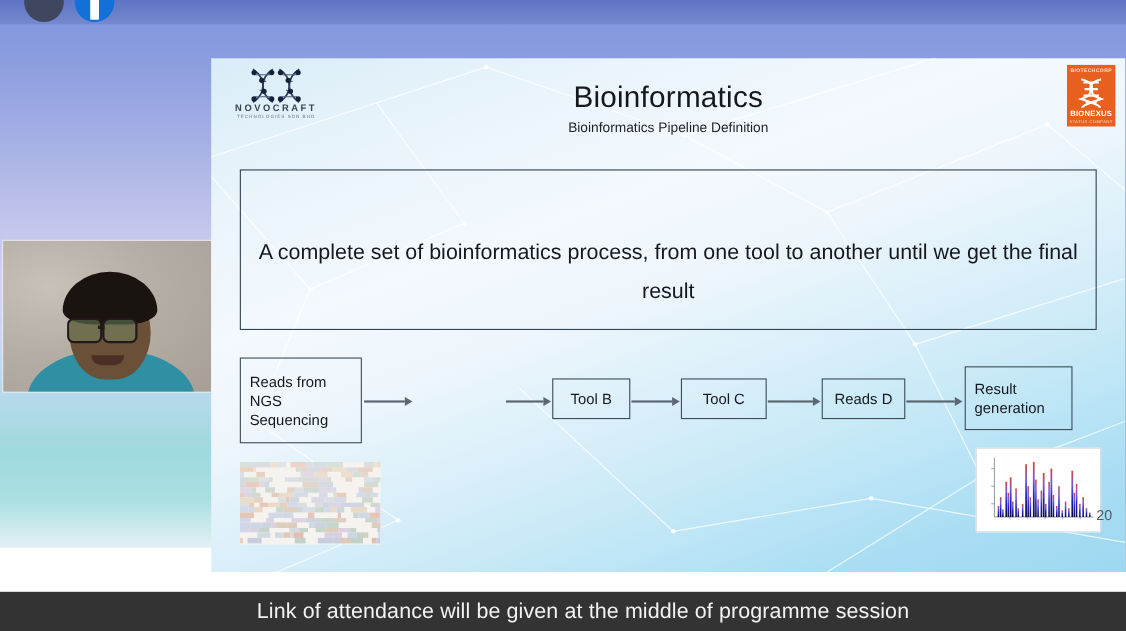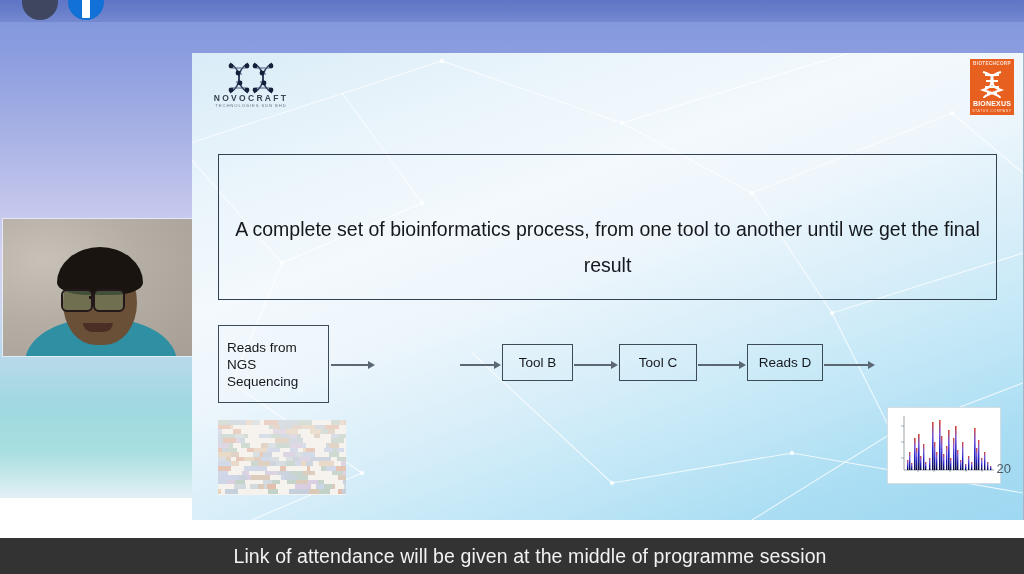--- a/index.html
+++ b/index.html
@@ -529,20 +529,22 @@
             <line x1="15" y1="5" x2="29" y2="5"></line>
             <line x1="16" y1="11" x2="28" y2="11"></line>
             <line x1="15" y1="17" x2="29" y2="17"></line>
             <line x1="17" y1="23" x2="27" y2="23"></line>
           </g>
         </svg>
         <div class="bt-name">BIONEXUS</div>
         <div class="bt-sub">STATUS COMPANY</div>
       </div>
 
+      <div class="slide-title">Bioinformatics</div>
+      <div class="slide-subtitle">Bioinformatics Pipeline Definition</div>
 
       <div class="def-panel">
         <div class="def-body">A complete set of bioinformatics process, from one tool to another until we get the final result</div>
       </div>
 
       <div class="flow">
         <div class="node pad" style="left:26px; top:0px; width:111px; height:78px;">
           <span>Reads from NGS Sequencing</span>
         </div>
         <div class="flow-arrow" style="left:139px; top:35px; width:44px;">
@@ -572,20 +574,23 @@
         </div>
 
         <div class="node center" style="left:555px; top:19px; width:76px; height:37px;">
           <span>Reads D</span>
         </div>
         <div class="flow-arrow" style="left:632px; top:35px; width:51px;">
           <div class="shaft"></div>
           <div class="head"></div>
         </div>
 
+        <div class="node pad" style="left:685px; top:8px; width:98px; height:58px;">
+          <span>Result generation</span>
+        </div>
       </div>
 
       <div class="fig-align" id="fig-align" style="filter: blur(0.6px);">
           <div class="row" style="opacity: 0.55;">
             <span style="width: 8.77411%; background: rgb(191, 208, 198);"></span>
             <span style="width: 10.2762%; background: rgb(195, 205, 219);"></span>
             <span style="width: 3.03434%; background: rgb(195, 205, 219);"></span>
             <span style="width: 4.15639%; background: rgb(230, 210, 187);"></span>
             <span style="width: 6.80452%; background: rgb(207, 216, 221);"></span>
             <span style="width: 3.06924%; background: rgb(246, 243, 239);"></span>

